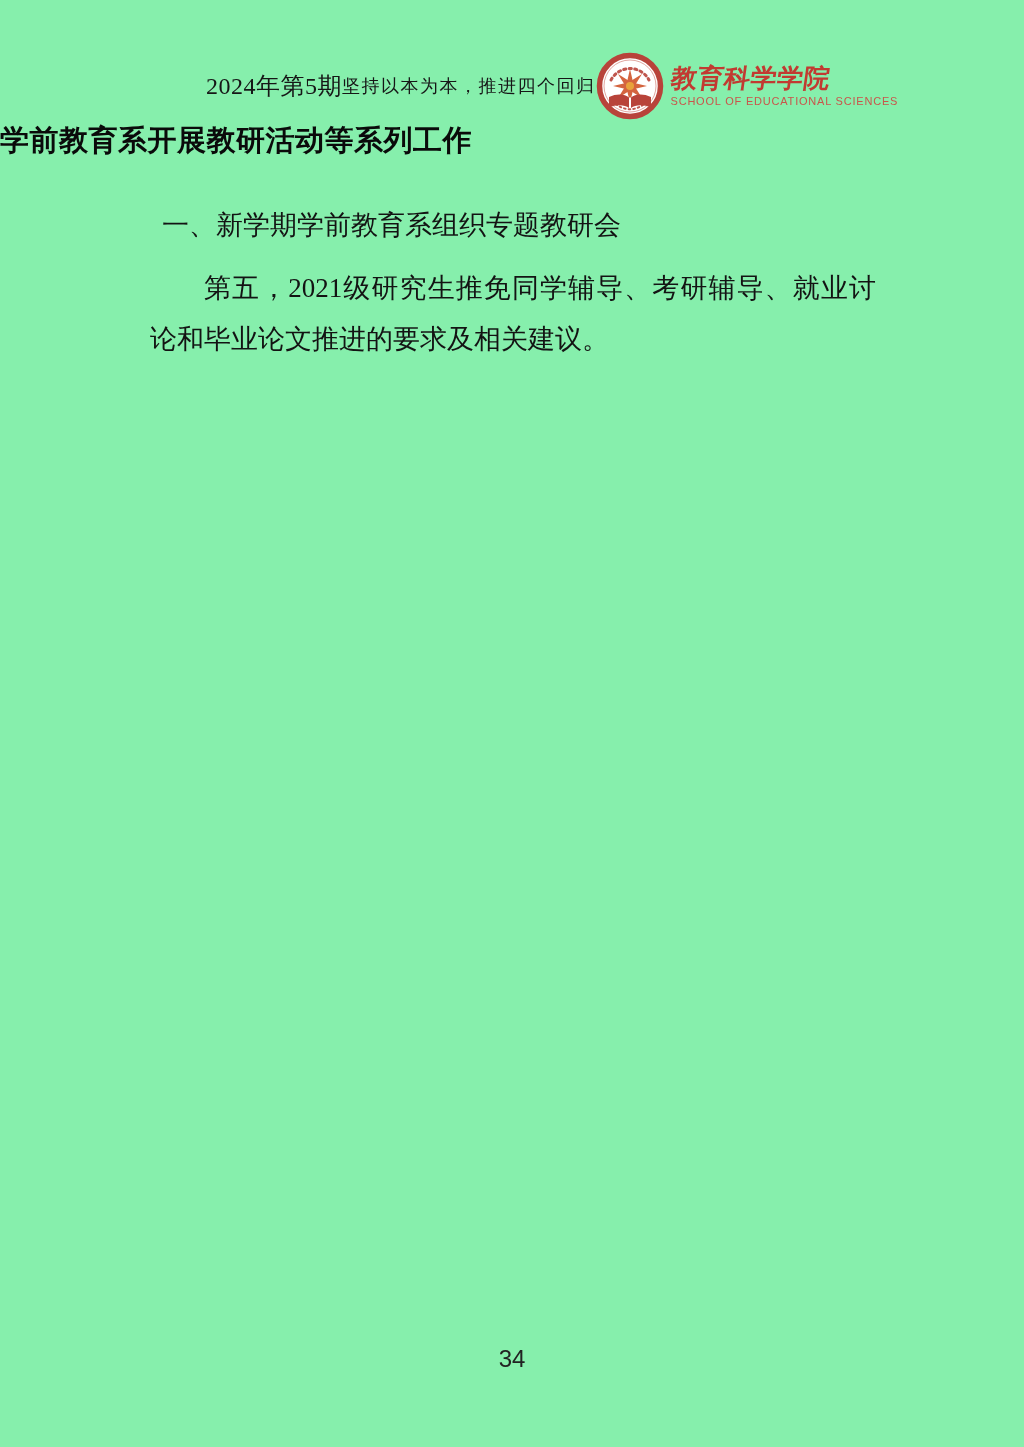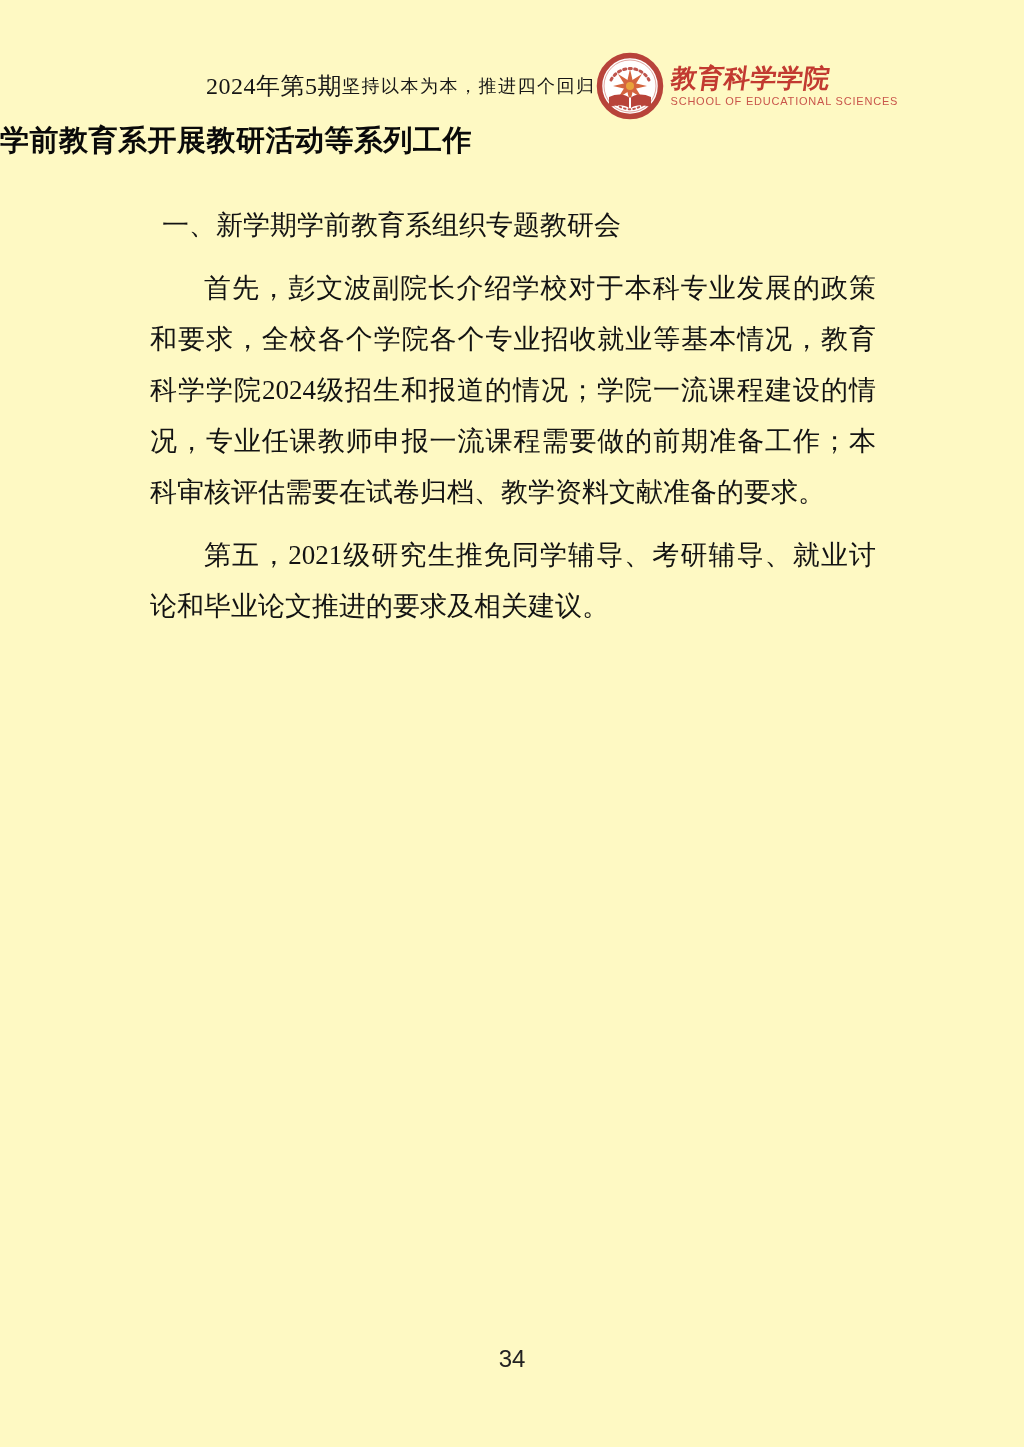--- a/index.html
+++ b/index.html
@@ -5,21 +5,21 @@
   html, body {
     margin: 0;
     padding: 0;
     background: #ffffff;
   }
   .page {
     position: relative;
     width: 1024px;
     height: 1447px;
     margin: 0 auto;
-    background: #fef9c3;
+    background: #86efac;
     color: #161616;
     font-family: "Liberation Serif", "DejaVu Serif", serif;
     overflow: hidden;
   }
 
   
   .header {
     position: absolute;
     top: 48px;
     left: 150px;
@@ -143,21 +143,20 @@
         <div class="logo-name">教育科学学院</div>
         <div class="logo-sub">SCHOOL OF EDUCATIONAL SCIENCES</div>
       </div>
     </div>
   </div>
 
   <h1 class="title">学前教育系开展教研活动等系列工作</h1>
 
   <div class="body">
     <h2 class="section-heading">一、新学期学前教育系组织专题教研会</h2>
-    <p>首先，彭文波副院长介绍学校对于本科专业发展的政策和要求，全校各个学院各个专业招收就业等基本情况，教育科学学院2024级招生和报道的情况；学院一流课程建设的情况，专业任课教师申报一流课程需要做的前期准备工作；本科审核评估需要在试卷归档、教学资料文献准备的要求。</p>
     <p>第五，2021级研究生推免同学辅导、考研辅导、就业讨论和毕业论文推进的要求及相关建议。</p>
   </div>
 
   <div class="footer">
     <span>34</span>
   </div>
 
 </div>
 
 </body></html>

